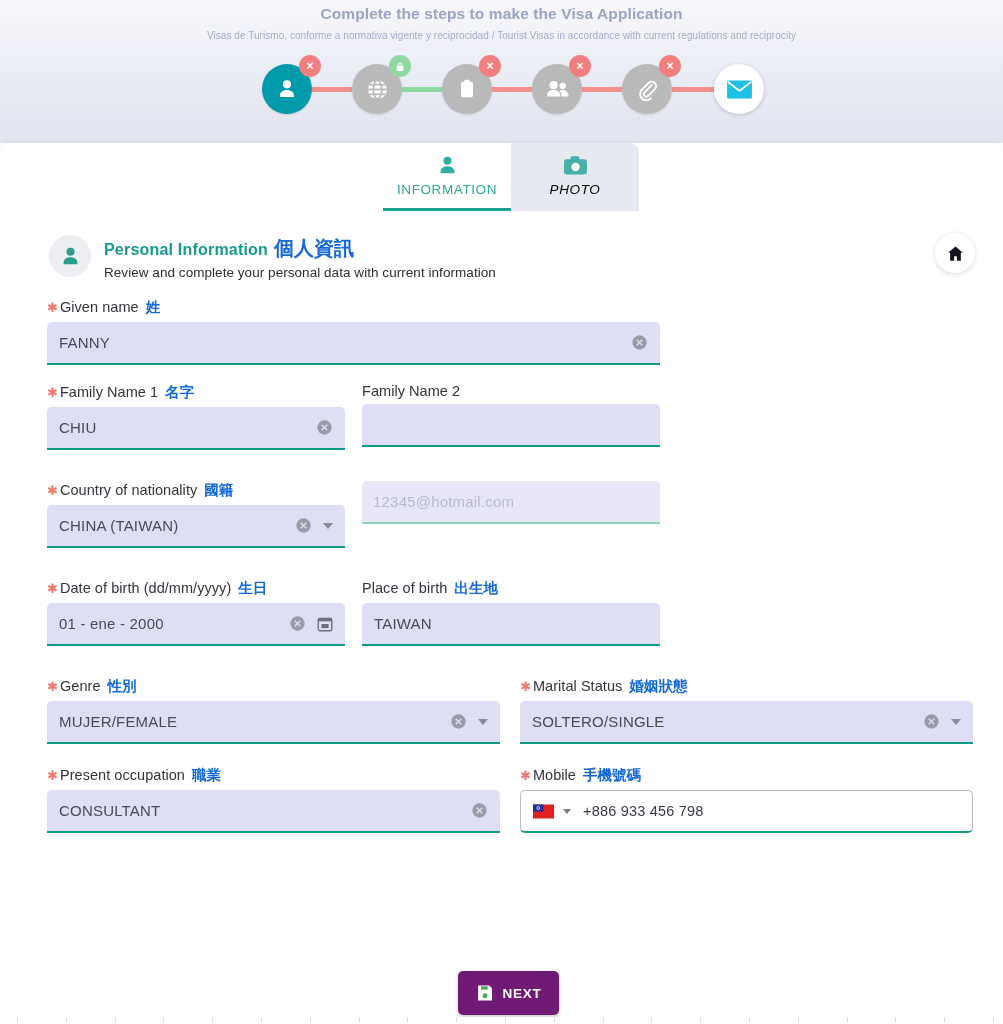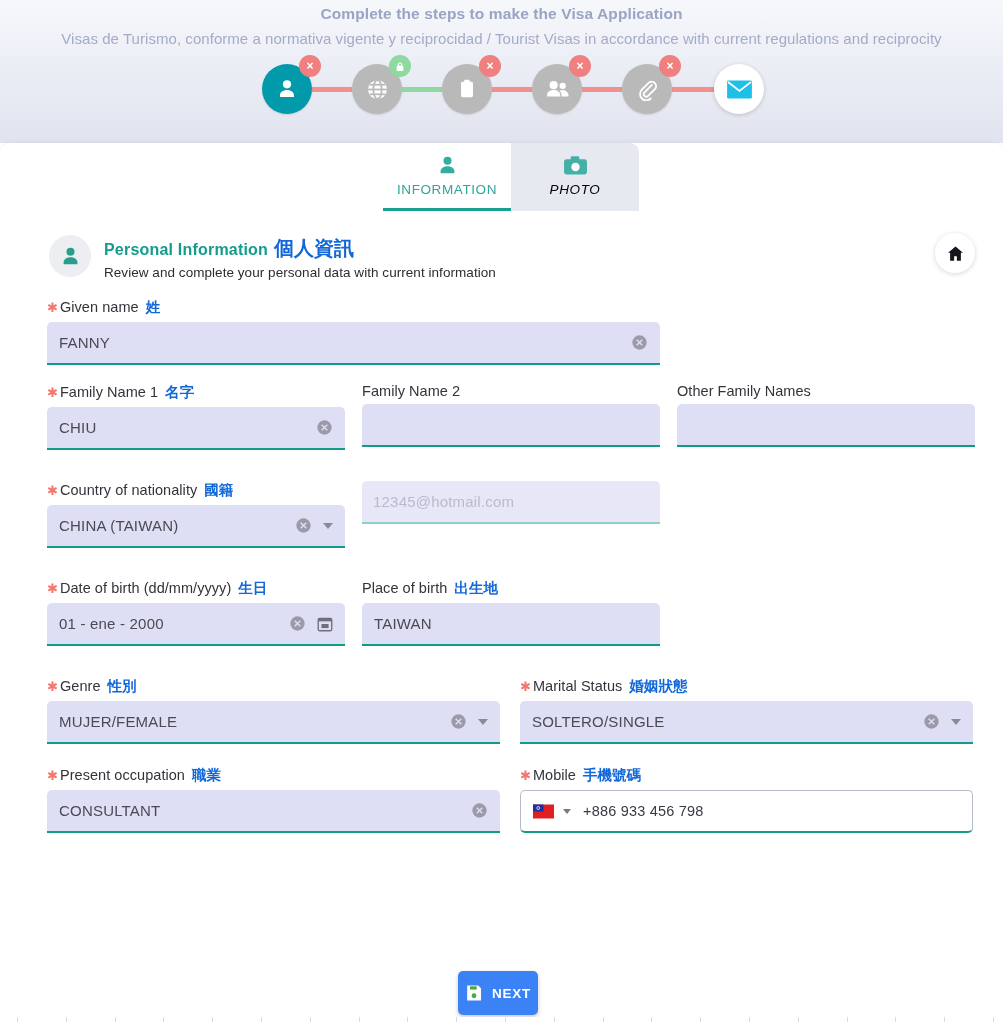--- a/index.html
+++ b/index.html
@@ -29,21 +29,21 @@
     color: #9aa4c3;
     padding-top: 5px;
     letter-spacing: .1px;
     white-space: nowrap;
   }
   .banner-sub {
     position: absolute;
     top: 30px;
     left: 50%;
     transform: translateX(-50%);
-    font-size: 15px;
+    font-size: 10px;
     color: #a3abc8;
     white-space: nowrap;
     letter-spacing: .05px;
   }
 
   
   .stepper {
     position: absolute;
     left: 262px;
     top: 64px;
@@ -231,22 +231,22 @@
     border-left: 4px solid transparent;
     border-right: 4px solid transparent;
     border-top: 5px solid #7a7a86;
     margin-left: 7px; margin-right: 12px;
   }
 
   
   .next-btn {
     position: absolute;
     left: 458px; top: 828px;
-    width: 80px; height: 44px;
-    background: #3b82f6;
+    width: 101px; height: 44px;
+    background: #701a75;
     border-radius: 5px;
     display: flex;
     align-items: center;
     justify-content: center;
     gap: 9px;
     cursor: pointer;
     box-shadow: 0 2px 4px rgba(0,0,0,.22);
   }
   .next-btn .t {
     color: #ffffff;
@@ -428,28 +428,20 @@
 
       <div class="field" style="width:298px;margin-right:17px;">
         <div class="label">
           <span>Family Name 2</span>
         </div>
         <div class="input empty">
           <span class="val"></span>
         </div>
       </div>
 
-      <div class="field" style="width:298px;">
-        <div class="label">
-          <span>Other Family Names</span>
-        </div>
-        <div class="input empty">
-          <span class="val"></span>
-        </div>
-      </div>
     </div>
 
     <div class="row" style="margin-bottom:31px;">
       <div class="field" style="width:298px;margin-right:17px;">
         <div class="label">
           <span class="req">✱</span><span>Country of nationality</span><span class="label-cn">國籍</span>
         </div>
         <div class="input">
           <span class="val">CHINA (TAIWAN)</span>
           <svg class="clear-ico" viewBox="0 0 20 20">

